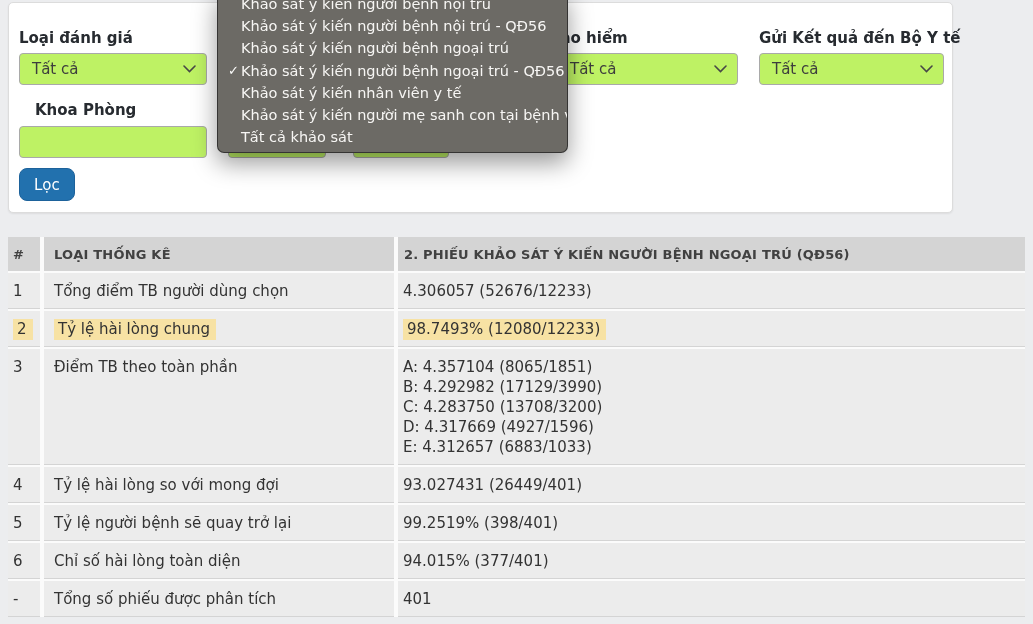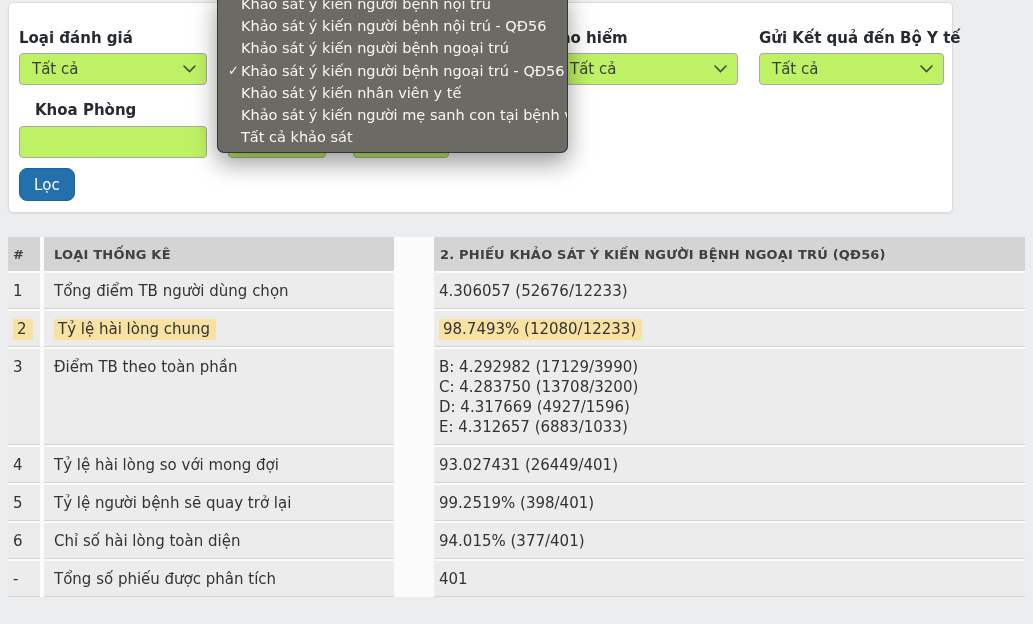--- a/index.html
+++ b/index.html
@@ -64,21 +64,21 @@
     column-gap:4px; row-gap:2px;
     background:#fbfbfb;
     z-index:0;
   }
   .cell {
     background:#ececec; border-bottom:1px solid #d4d4d4;
     font-size:15px; color:#333;
     padding:8px 10px 7px 10px; line-height:20px;
   }
   .cell.c-num  { padding-left:5px; padding-right:2px; }
-  .cell.c-val  { padding-left:5px;margin-left:36px; }
+  .cell.c-val  { padding-left:5px; }
   .cell.header {
     background:#d4d4d4; border-bottom:none;
     font-size:13px; font-weight:700; color:#414141;
     padding:9px 10px 8px 10px; line-height:17px; letter-spacing:.2px;
     white-space:nowrap;
   }
   .cell.header.c-num { padding-left:5px; }
   .cell.header.c-val { padding-left:6px; }
   .hl { background:#f7e2a4; padding:1px 6px 2px 4px; }
   .val-line { display:block; }
@@ -139,20 +139,21 @@
     <div class="cell c-label">Tổng điểm TB người dùng chọn</div>
     <div class="cell c-val">
       <span class="val-line">4.306057 (52676/12233)</span>
     </div>
     <div class="cell c-num"><span class="hl">2</span></div>
     <div class="cell c-label"><span class="hl">Tỷ lệ hài lòng chung</span></div>
     <div class="cell c-val"><span class="hl">98.7493% (12080/12233)</span></div>
     <div class="cell c-num">3</div>
     <div class="cell c-label">Điểm TB theo toàn phần</div>
     <div class="cell c-val">
+      <span class="val-line">A: 4.357104 (8065/1851)</span>
       <span class="val-line">B: 4.292982 (17129/3990)</span>
       <span class="val-line">C: 4.283750 (13708/3200)</span>
       <span class="val-line">D: 4.317669 (4927/1596)</span>
       <span class="val-line">E: 4.312657 (6883/1033)</span>
     </div>
     <div class="cell c-num">4</div>
     <div class="cell c-label">Tỷ lệ hài lòng so với mong đợi</div>
     <div class="cell c-val">
       <span class="val-line">93.027431 (26449/401)</span>
     </div>

